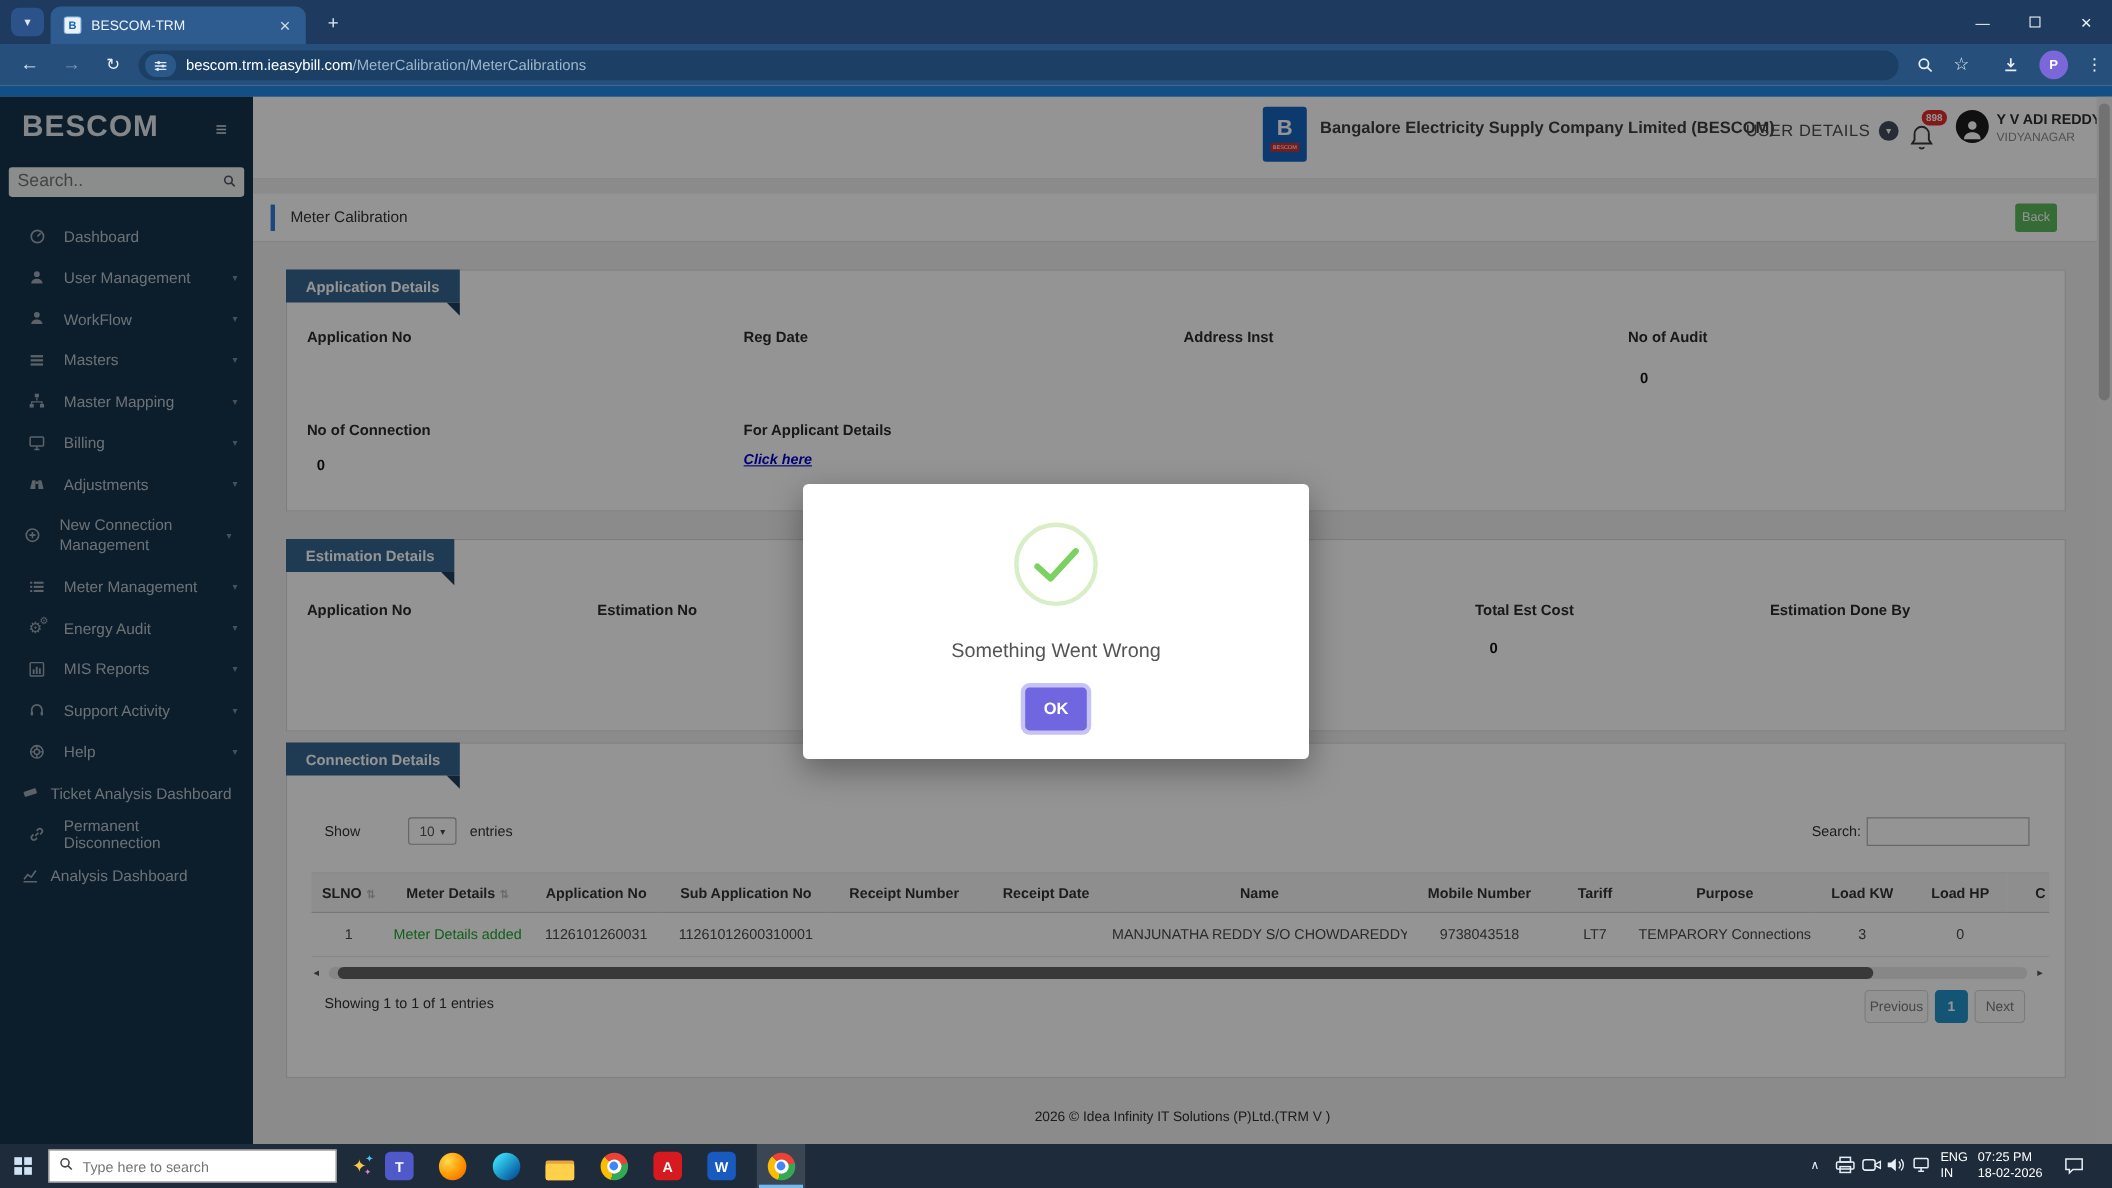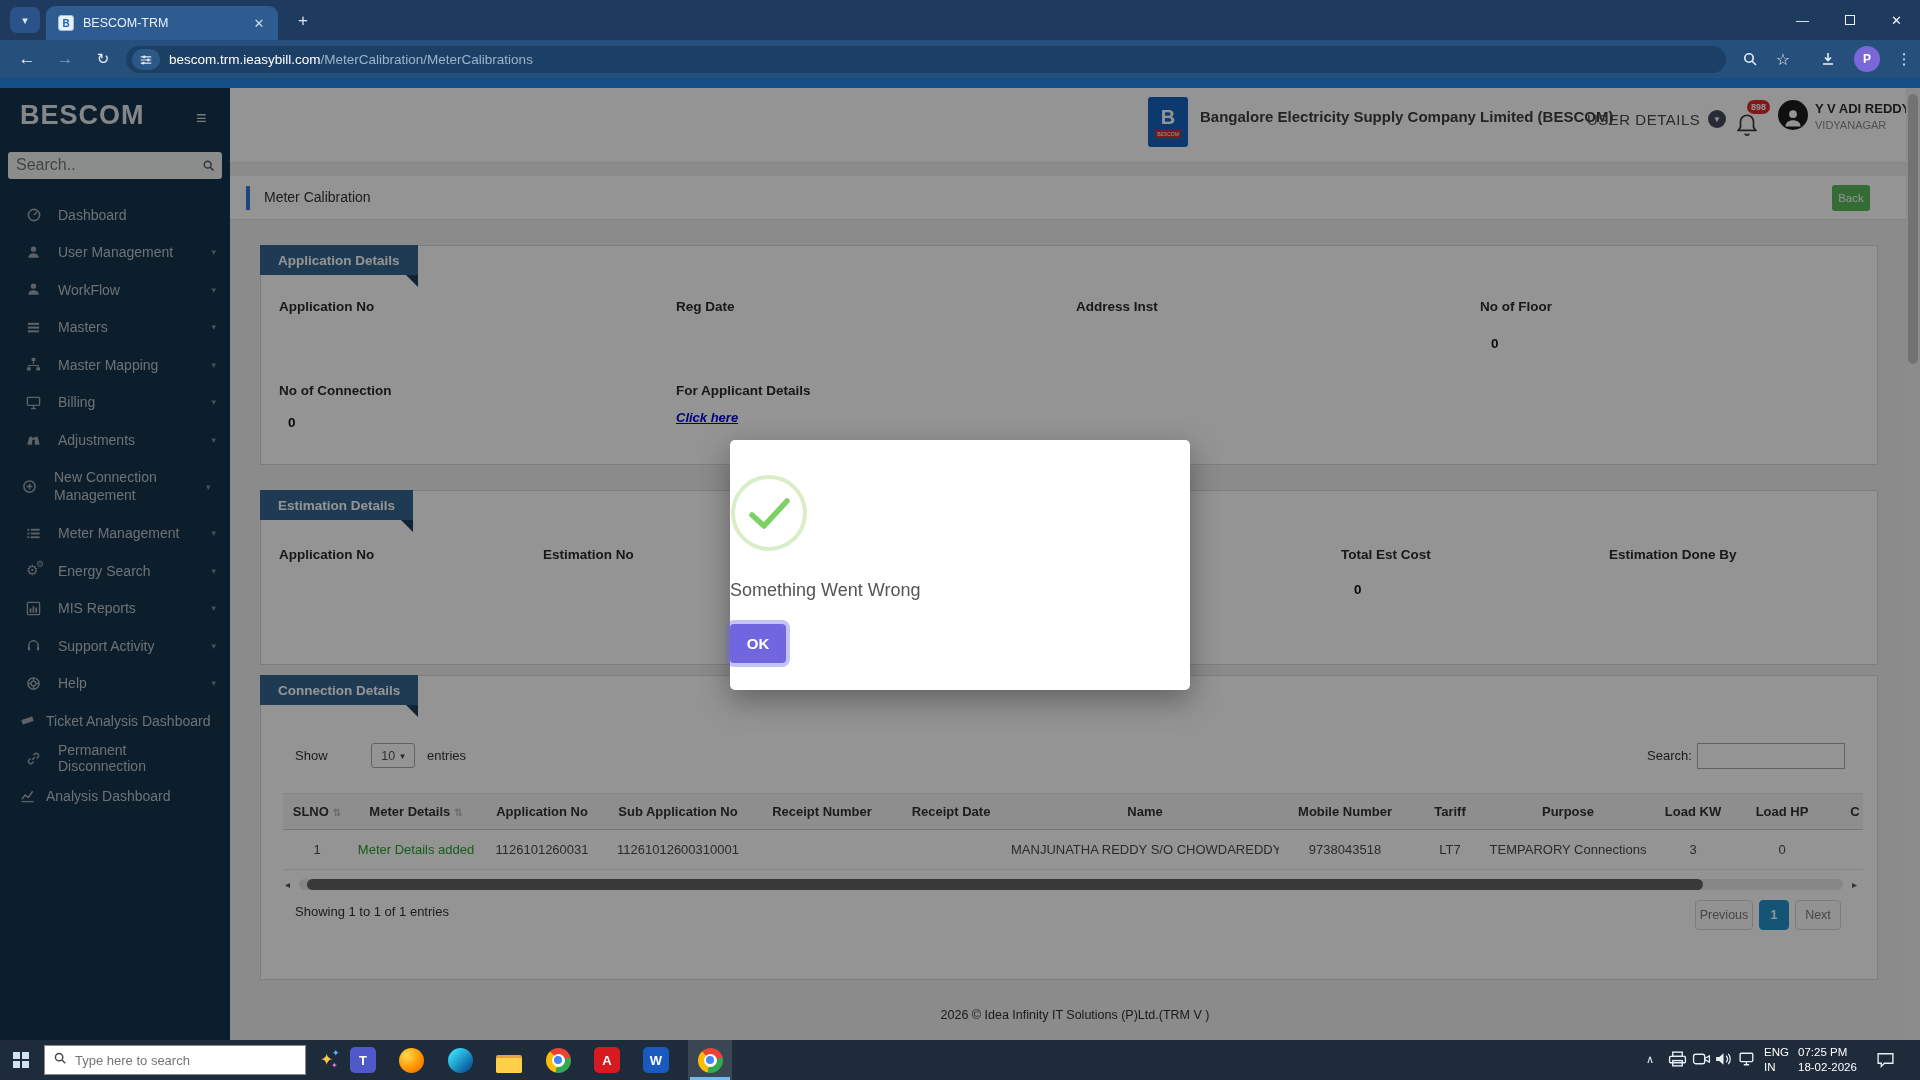--- a/index.html
+++ b/index.html
@@ -124,21 +124,21 @@
   .pg-next { left:1534px; width:46px; }
 
   .appfooter { position:absolute; left:230px; top:930px; width:1690px; text-align:center; font-size:12.5px; color:#2f2f2f; }
 
   .vscroll { position:absolute; left:1906px; top:10px; width:14px; height:952px; background:#f2f2f2; }
   .vthumb { position:absolute; left:2px; top:6px; width:10px; height:270px; background:#c5c5c5; border-radius:5px; }
 
   
   .dim { position:absolute; inset:0; background:rgba(0,0,0,0.42); z-index:40; }
   .modal { position:absolute; left:730px; top:362px; width:460px; height:250px; background:#fff; border-radius:5px;
-    z-index:50; box-shadow:0 10px 30px rgba(0,0,0,0.35); display:flex; flex-direction:column; align-items:flex-start; }
+    z-index:50; box-shadow:0 10px 30px rgba(0,0,0,0.35); display:flex; flex-direction:column; align-items:center; }
   .modal .msg { margin-top:24px; font-size:18px; color:#545454; }
   .okbtn { margin-top:23px; width:56px; height:39px; background:#7066e0; border:none; border-radius:4px; color:#fff;
     font-size:15px; font-weight:bold; box-shadow:0 0 0 4px rgba(112,102,224,0.4); font-family:"Liberation Sans", sans-serif; }
 
   
   .taskbar { position:absolute; left:0; top:1040px; width:1920px; height:40px; background:#1d2b3a; }
   .winlogo { position:absolute; left:13px; top:12px; width:16px; height:16px; display:grid;
     grid-template-columns:7px 7px; grid-template-rows:7px 7px; gap:2px; }
   .winlogo span { background:#cfe3f5; }
   .tsearch { position:absolute; left:44px; top:5px; width:262px; height:30px; background:#fff; border:1px solid #8a8a8a;
@@ -334,21 +334,21 @@
               </svg>
             </span>
           <span class="lbl">Meter Management</span>
             <span class="ch">▾</span>
         </div>
         <div class="it">
           <span class="si gearwrap">
               <span class="g1">⚙</span>
               <span class="g2">⚙</span>
             </span>
-          <span class="lbl">Energy Search</span>
+          <span class="lbl">Energy Audit</span>
             <span class="ch">▾</span>
         </div>
         <div class="it">
           <span class="si">
               <svg width="15" height="15" viewBox="0 0 16 16">
                 <rect x="1.5" y="1.5" width="13" height="13" rx="1" fill="none" stroke="#9fa9b3" stroke-width="1.4"></rect>
                 <rect x="4" y="8" width="1.8" height="4.5"></rect>
                 <rect x="7" y="5.5" width="1.8" height="7"></rect>
                 <rect x="10" y="7" width="1.8" height="5.5"></rect>
               </svg>
@@ -441,21 +441,21 @@
       <span class="accent"></span>
       <span class="ptitle">Meter Calibration</span>
       <span class="backbtn">Back</span>
     </div>
 
     <div class="card card1">
       <div class="ribbon">Application Details</div>
       <span class="flabel" style="left:18px;top:53px;">Application No</span>
       <span class="flabel" style="left:415px;top:53px;">Reg Date</span>
       <span class="flabel" style="left:815px;top:53px;">Address Inst</span>
-      <span class="flabel" style="left:1219px;top:53px;">No of Floor</span>
+      <span class="flabel" style="left:1219px;top:53px;">No of Audit</span>
       <span class="fvalue" style="left:1230px;top:90px;">0</span>
       <span class="flabel" style="left:18px;top:137px;">No of Connection</span>
       <span class="fvalue" style="left:27px;top:169px;">0</span>
       <span class="flabel" style="left:415px;top:137px;">For Applicant Details</span>
       <span class="clickhere" style="left:415px;top:164px;">Click here</span>
     </div>
 
     <div class="card card2">
       <div class="ribbon">Estimation Details</div>
       <span class="flabel" style="left:18px;top:56px;">Application No</span>

